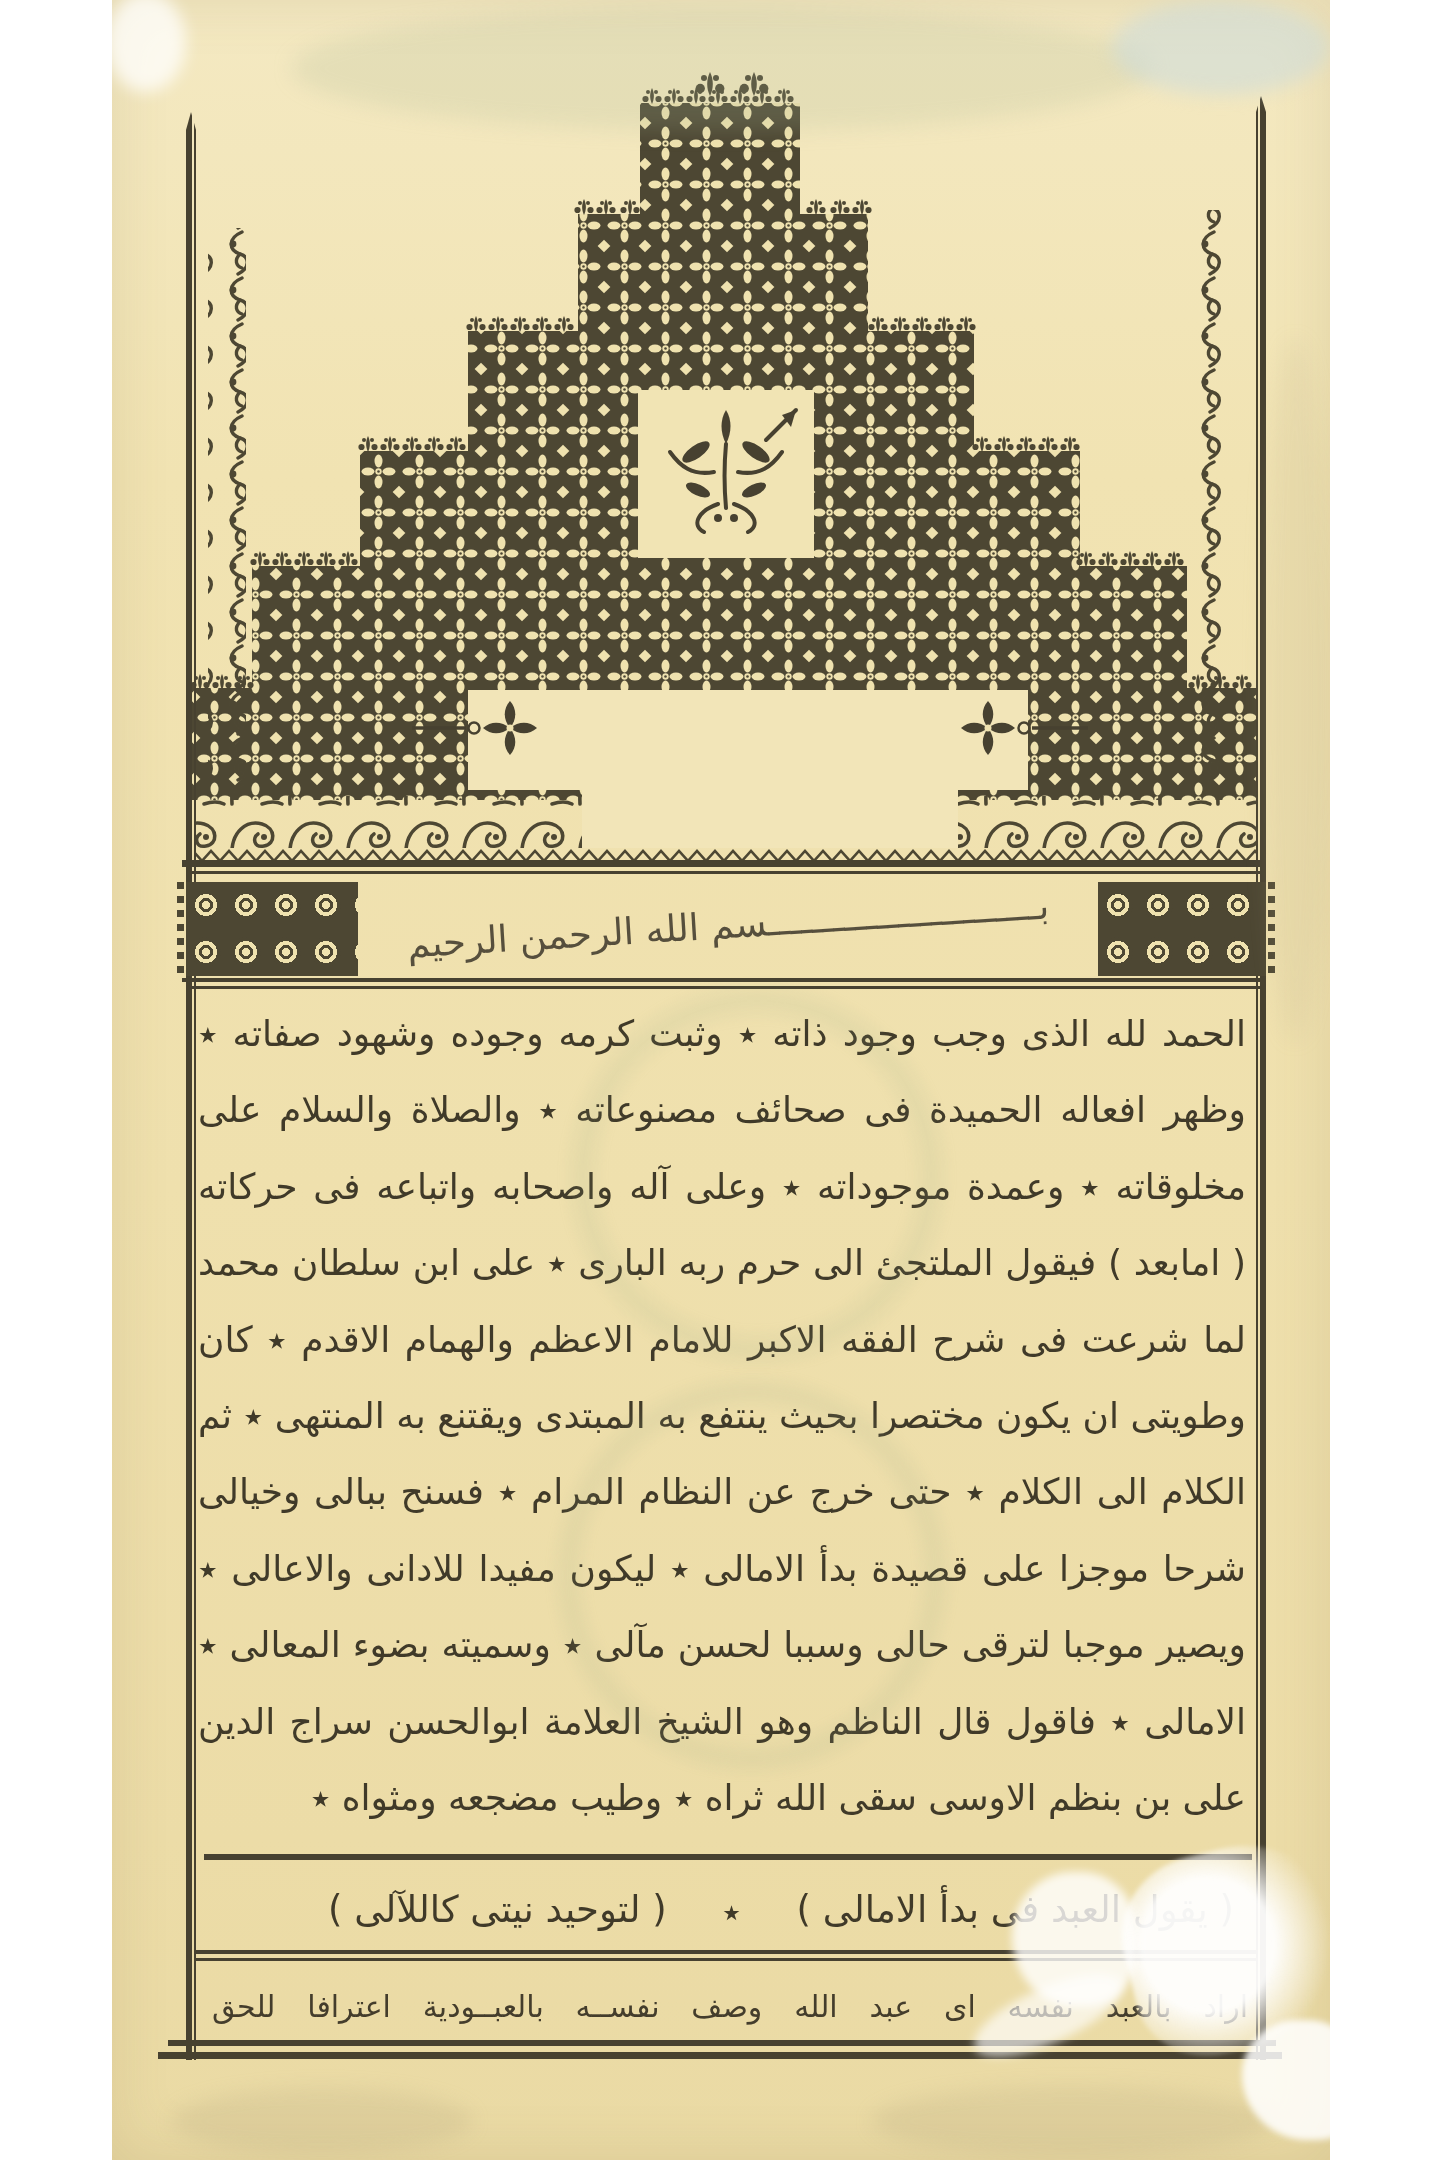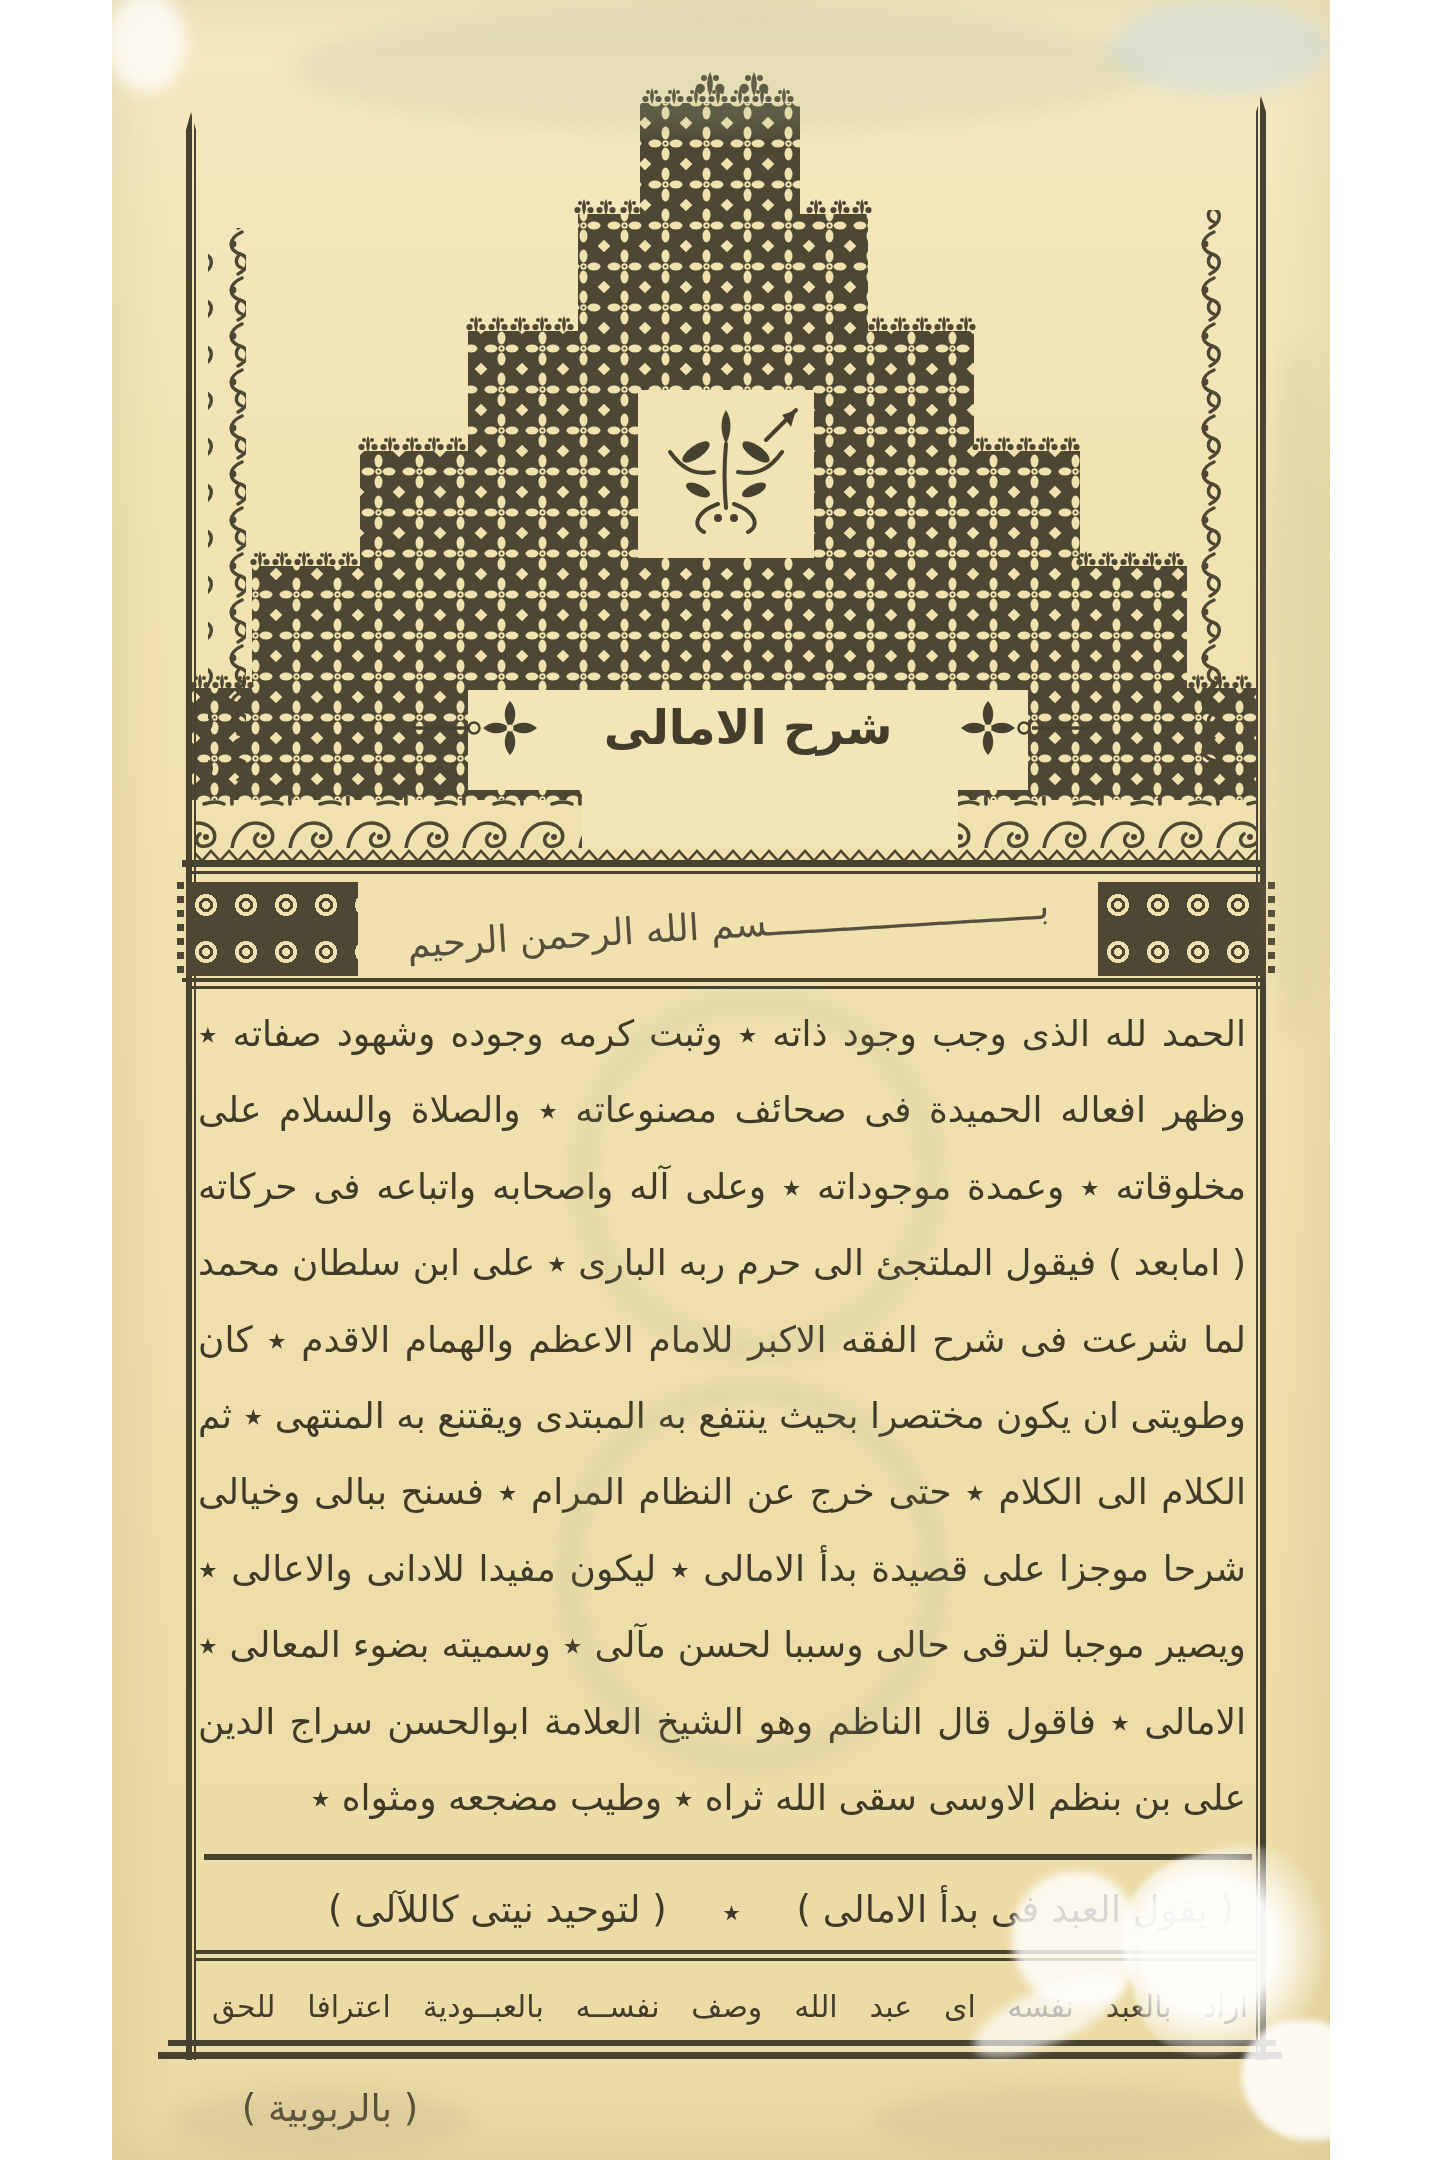--- a/index.html
+++ b/index.html
@@ -244,21 +244,20 @@
       <use href="#fleuron" transform="translate(398,728)" stroke="none"></use>
       <use href="#fleuron" transform="translate(876,728)" stroke="none"></use>
       <circle cx="912" cy="728" r="5.5" fill="none" stroke-width="2.5"></circle>
       <path d="M920 728 H976" stroke-width="3.5"></path>
     </g>
   </svg>
 
   <div class="pole pole-l"></div>
   <div class="pole pole-r"></div>
 
-  <div class="abs title">شرح الامالى</div>
 
   <div class="rl rl-a1"></div>
   <div class="rl rl-a2"></div>
 
   <div class="abs band">
     <div class="rosette left"></div>
     <div class="basmala-wrap">
       <div class="basmala">بـــــــــــــــــــــــــسم الله الرحمن الرحيم</div>
     </div>
     <div class="rosette right"></div>
@@ -287,21 +286,20 @@
     <span>( لتوحيد نيتى كاللآلى )</span>
   </div>
   <div class="rl rl-d1"></div>
   <div class="rl rl-d2"></div>
 
   <div class="abs footnote">اراد بالعبد نفسه اى عبد الله وصف نفســه بالعبــودية اعترافا للحق</div>
 
   <div class="rl rl-e1"></div>
   <div class="rl rl-e2"></div>
 
-  <div class="abs catchword">( بالربوبية )</div>
 
   <div class="ghost g-top"></div>
   <div class="ghost g-blu"></div>
   <div class="ghost g-up"></div>
   <div class="ghost g-mid"></div>
   <div class="ghost g-low1"></div>
   <div class="ghost g-low2"></div>
   <div class="ghost g-right"></div>
 
   <div class="wm wm0"></div>

